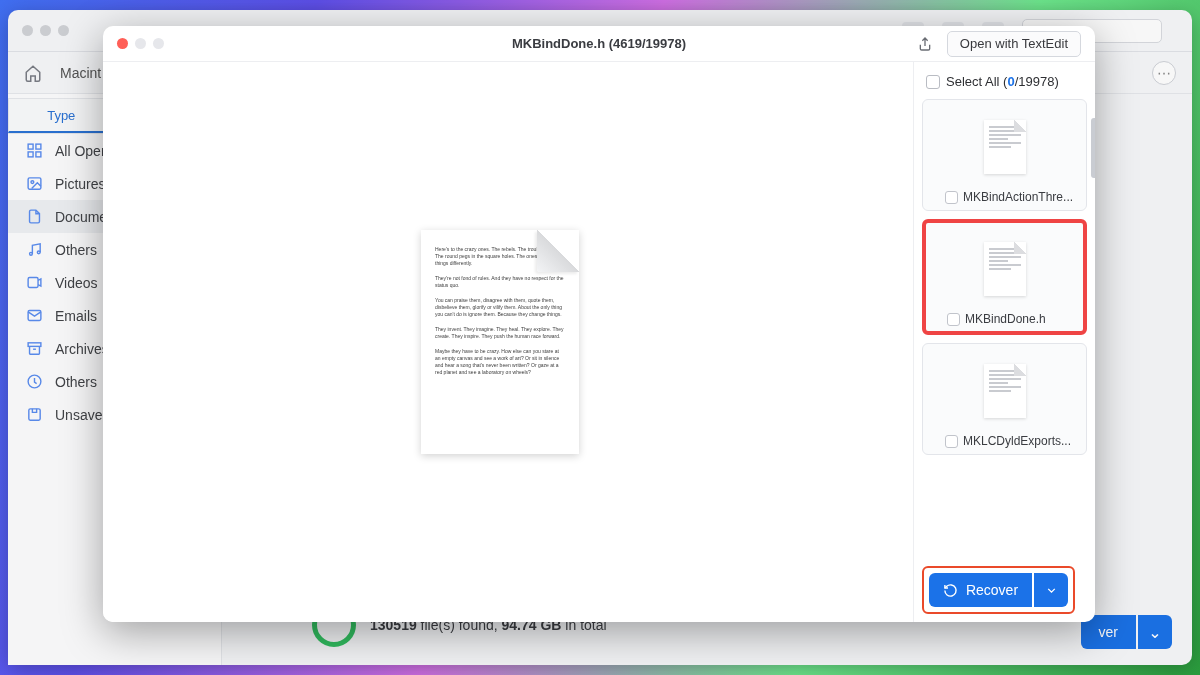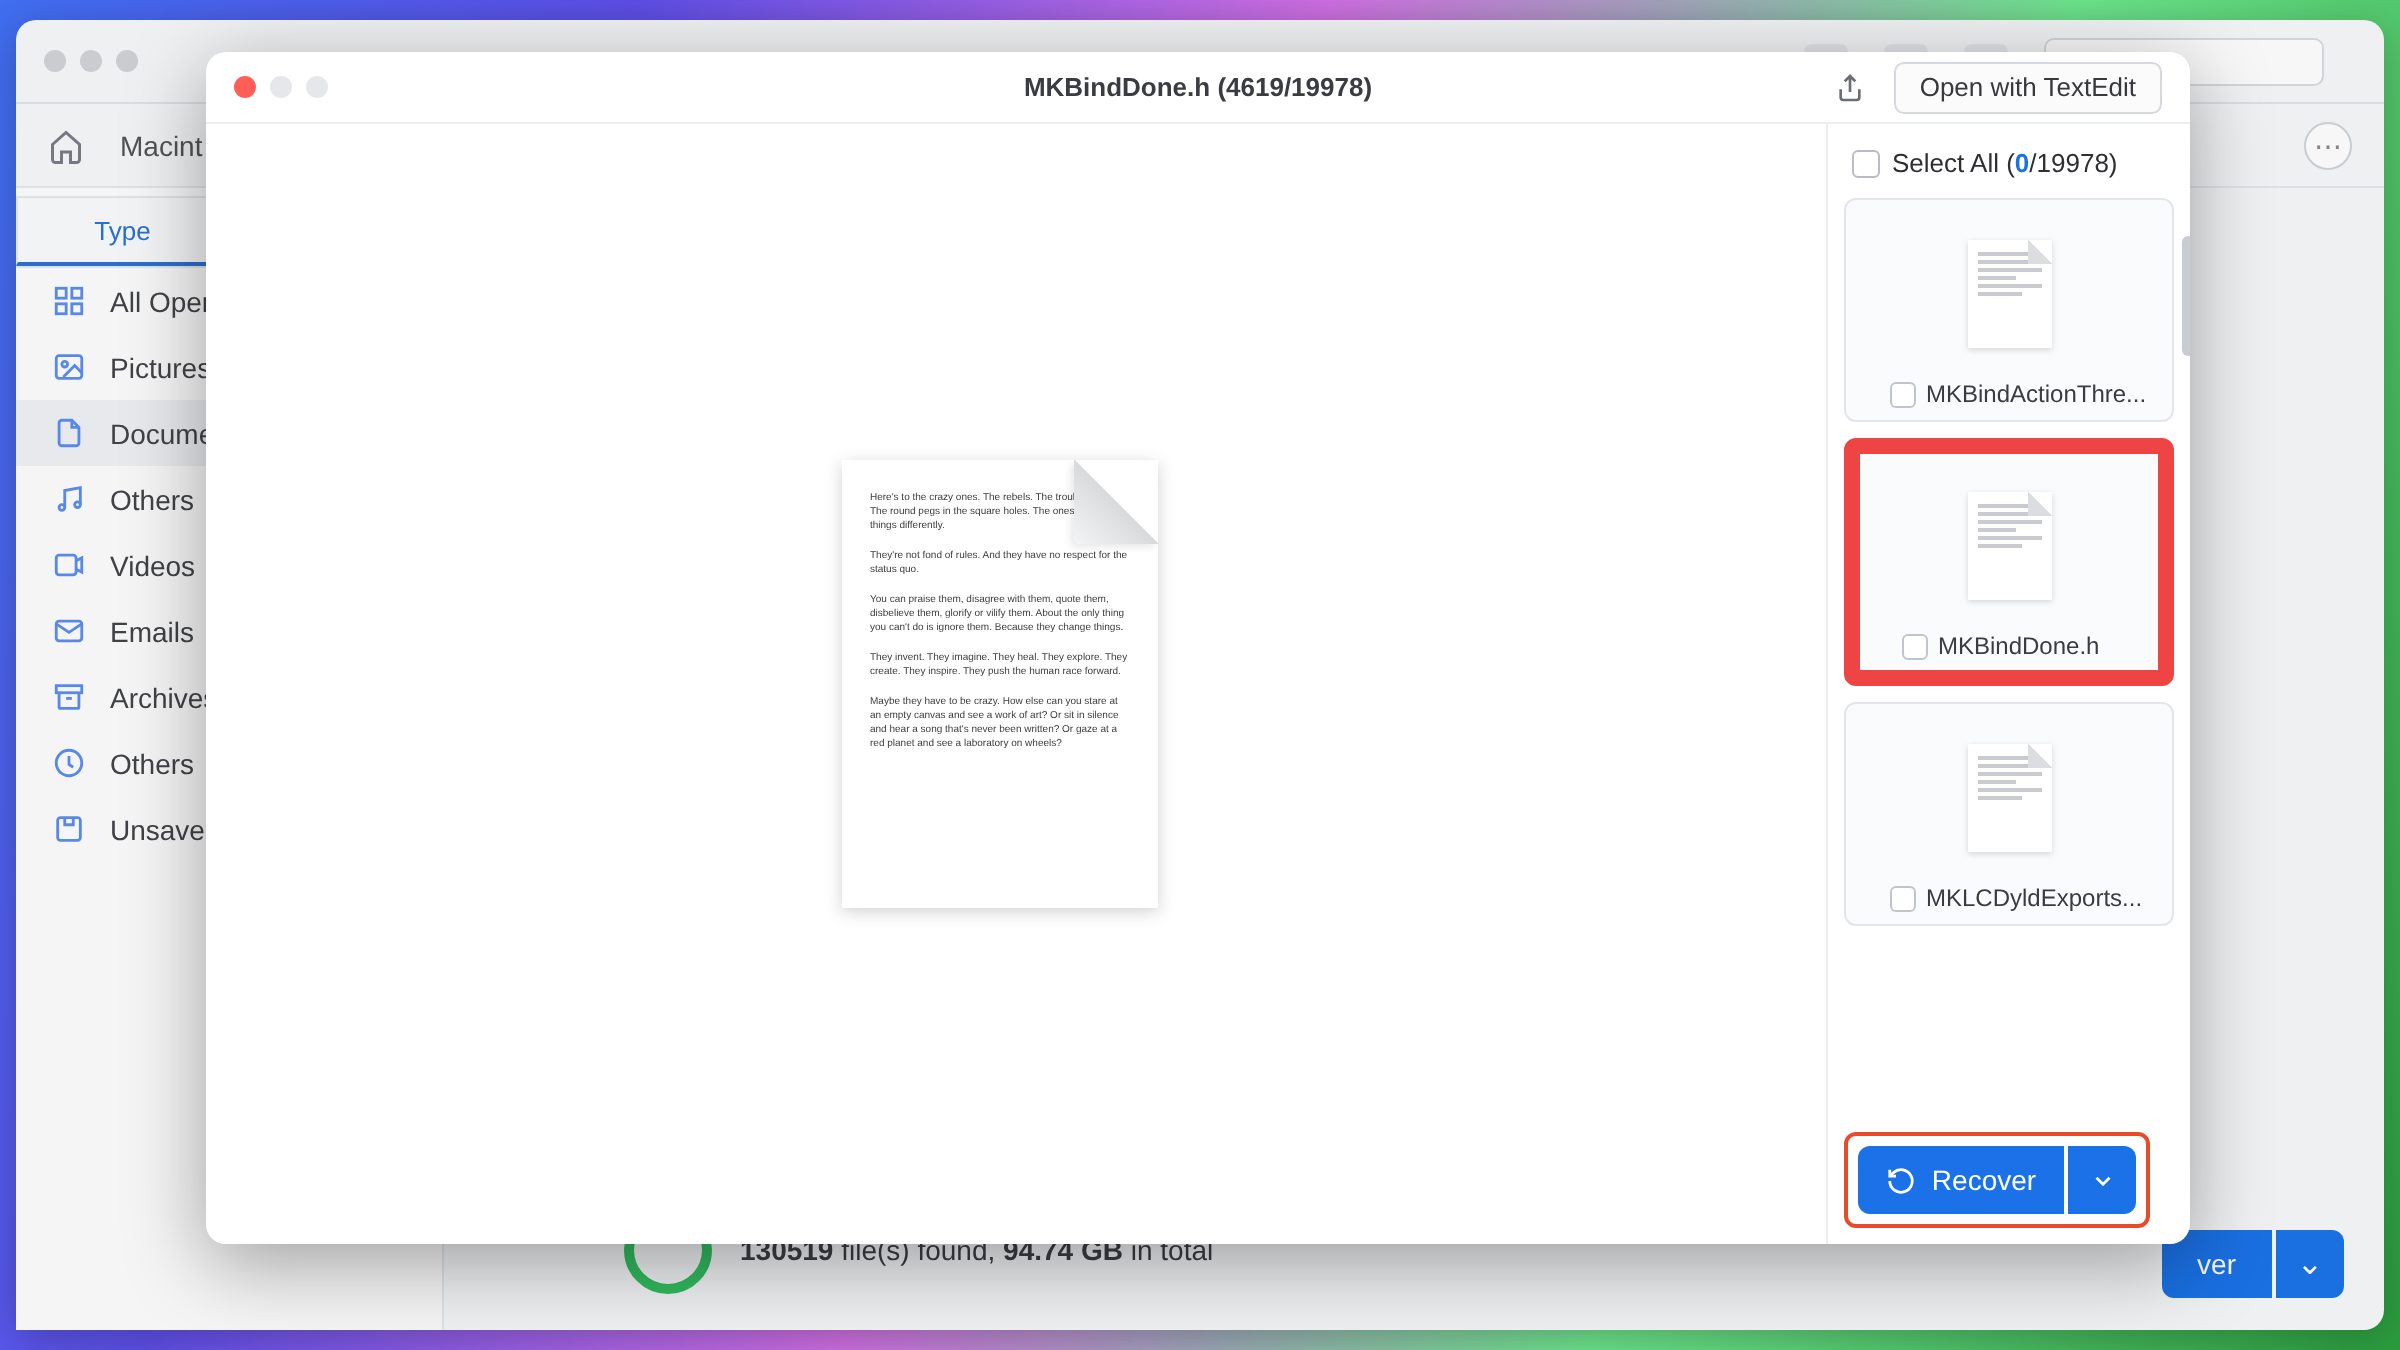--- a/index.html
+++ b/index.html
@@ -136,21 +136,21 @@
     display:flex; align-items:center; gap:6px;
   }
   .select-all .chk { width:14px; height:14px; border:1.5px solid #b9bcc3; border-radius:3px; background:#fff; }
   .sel-count b { color:#1b72e8; font-weight:600; }
 
   .thumb-list { flex:1; overflow-y:auto; display:flex; flex-direction:column; gap:8px; padding-bottom:8px; }
   .thumb {
     border:1px solid #e3e5ea; border-radius:6px; background:#fafbfc;
     padding:8px 6px 6px 6px; cursor:pointer;
   }
-  .thumb.selected { border:8px solid #ef4444; padding:7px 5px 5px 5px; }
+  .thumb.selected { border:4px solid #ef4444; padding:7px 5px 5px 5px; }
   .thumb-img {
     height:78px; display:flex; align-items:center; justify-content:center;
   }
   .thumb-img .mini {
     width:42px; height:54px; background:#fff; box-shadow:0 1px 3px rgba(0,0,0,0.15);
     position:relative; padding:6px 5px;
   }
   .thumb-img .mini .mfold { position:absolute; top:0; right:0; width:12px; height:12px; background:linear-gradient(225deg,#fff 49%,#dcdde0 50%); }
   .thumb-img .mini .ln { height:2px; background:#c9cbd0; margin-bottom:2px; }
   .thumb-label {

